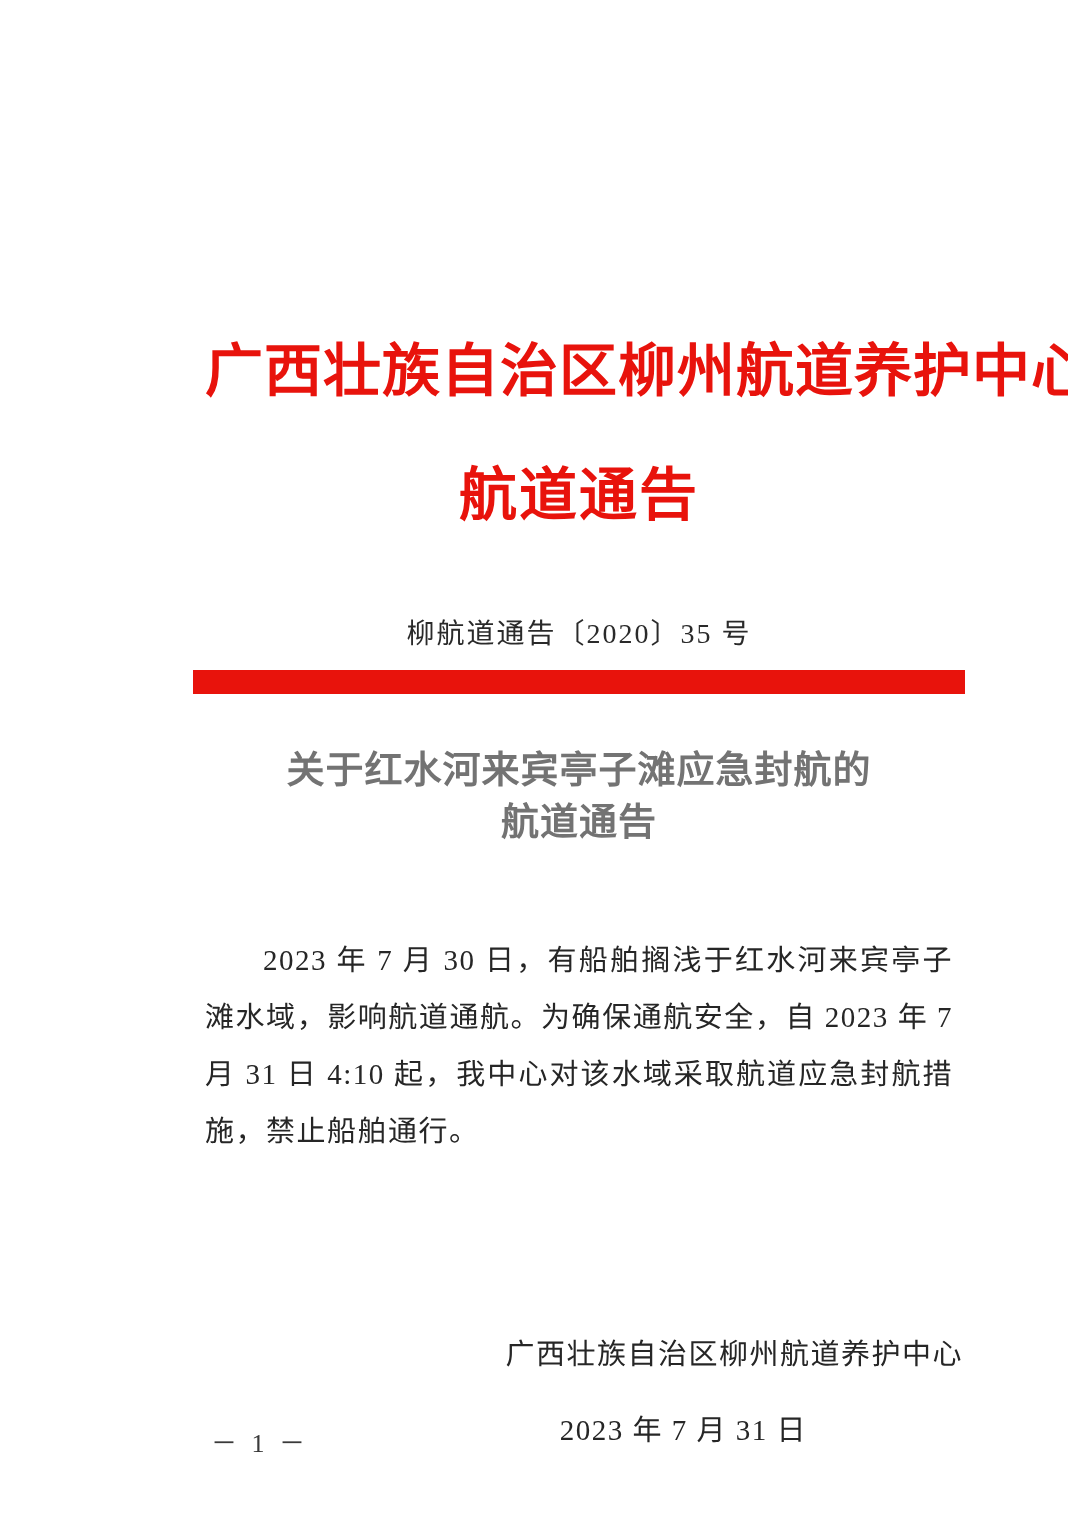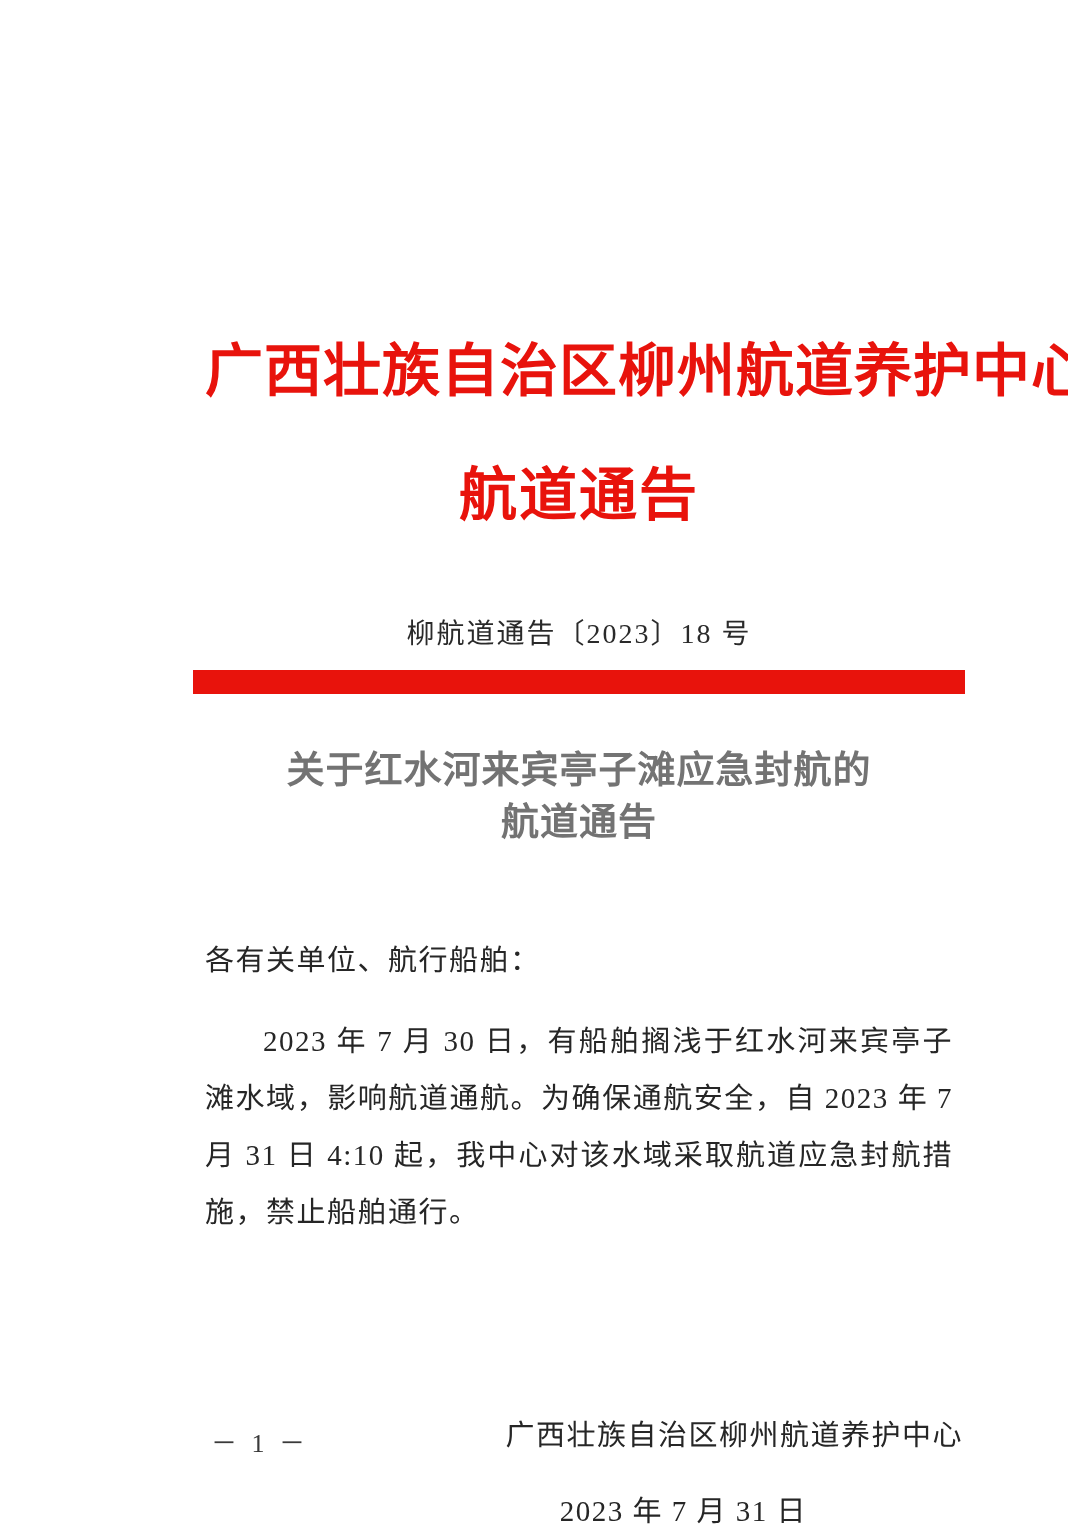--- a/index.html
+++ b/index.html
@@ -114,31 +114,30 @@
 </style>
 </head>
 <body>
 
 <div class="page">
   <div class="content">
 
     <header>
       <div class="org-title">广西壮族自治区柳州航道养护中心</div>
       <div class="notice-type-title">航道通告</div>
-      <div class="doc-number">柳航道通告〔2023〕18 号</div>
+      <div class="doc-number">柳航道通告〔2020〕35 号</div>
       <div class="red-rule"></div>
     </header>
 
     <h1 class="subject">
       <span>关于红水河来宾亭子滩应急封航的</span><br>
       <span>航道通告</span>
     </h1>
 
     <section class="body-text">
-      <p>各有关单位、航行船舶：</p>
       <p class="indent">2023 年 7 月 30 日，有船舶搁浅于红水河来宾亭子滩水域，影响航道通航。为确保通航安全，自 2023 年 7 月 31 日 4:10 起，我中心对该水域采取航道应急封航措施，禁止船舶通行。</p>
     </section>
 
     <section class="signature">
       <div class="issuer">广西壮族自治区柳州航道养护中心</div>
       <div class="sign-date">2023 年 7 月 31 日</div>
     </section>
 
   </div>
 

